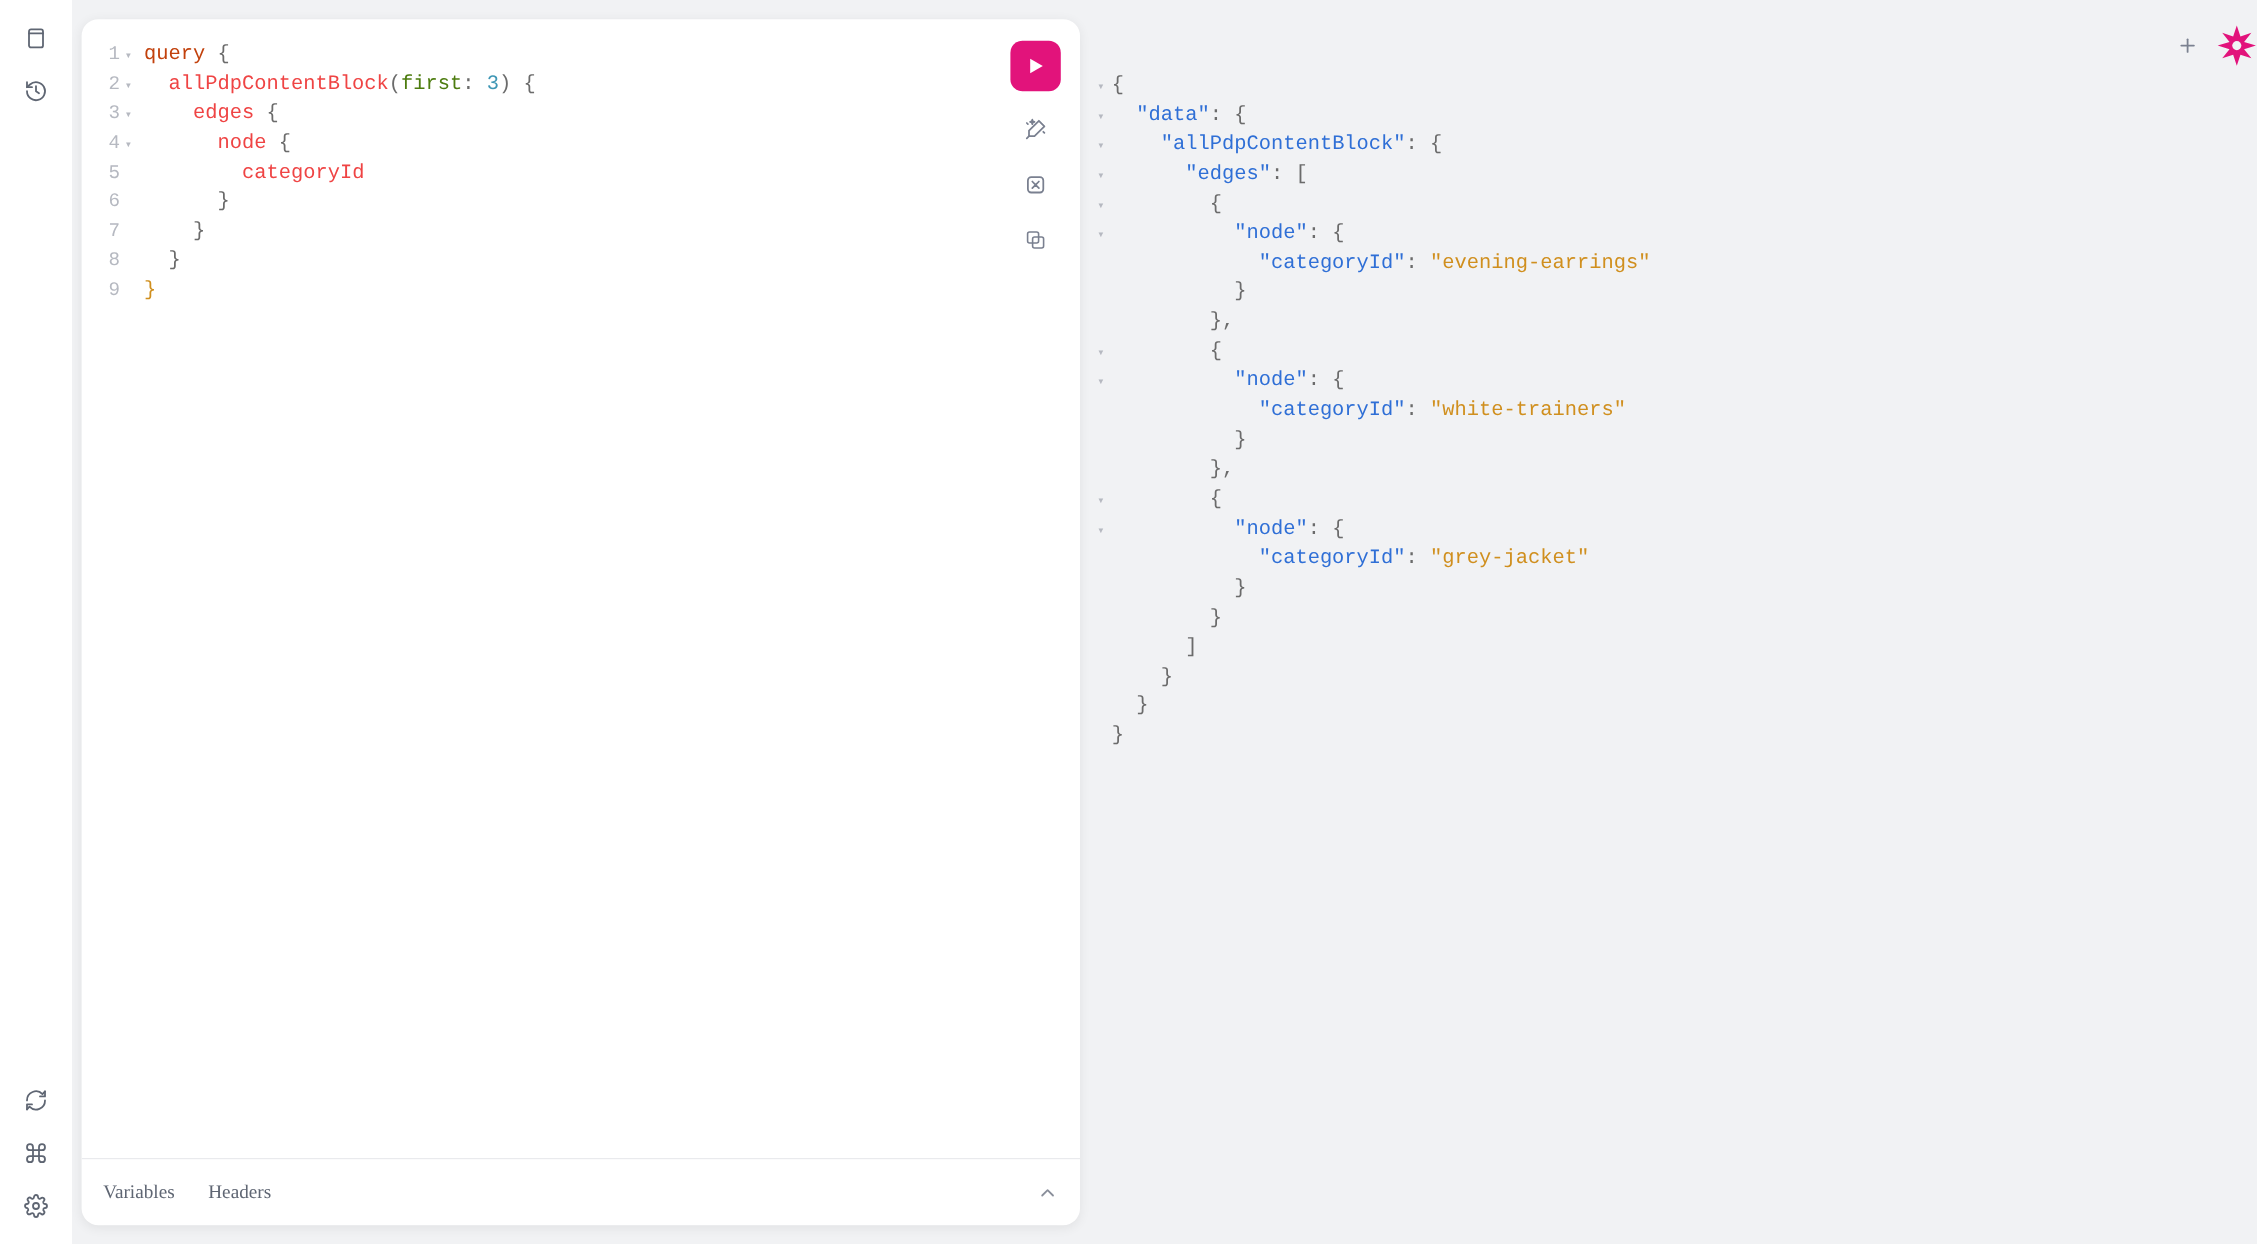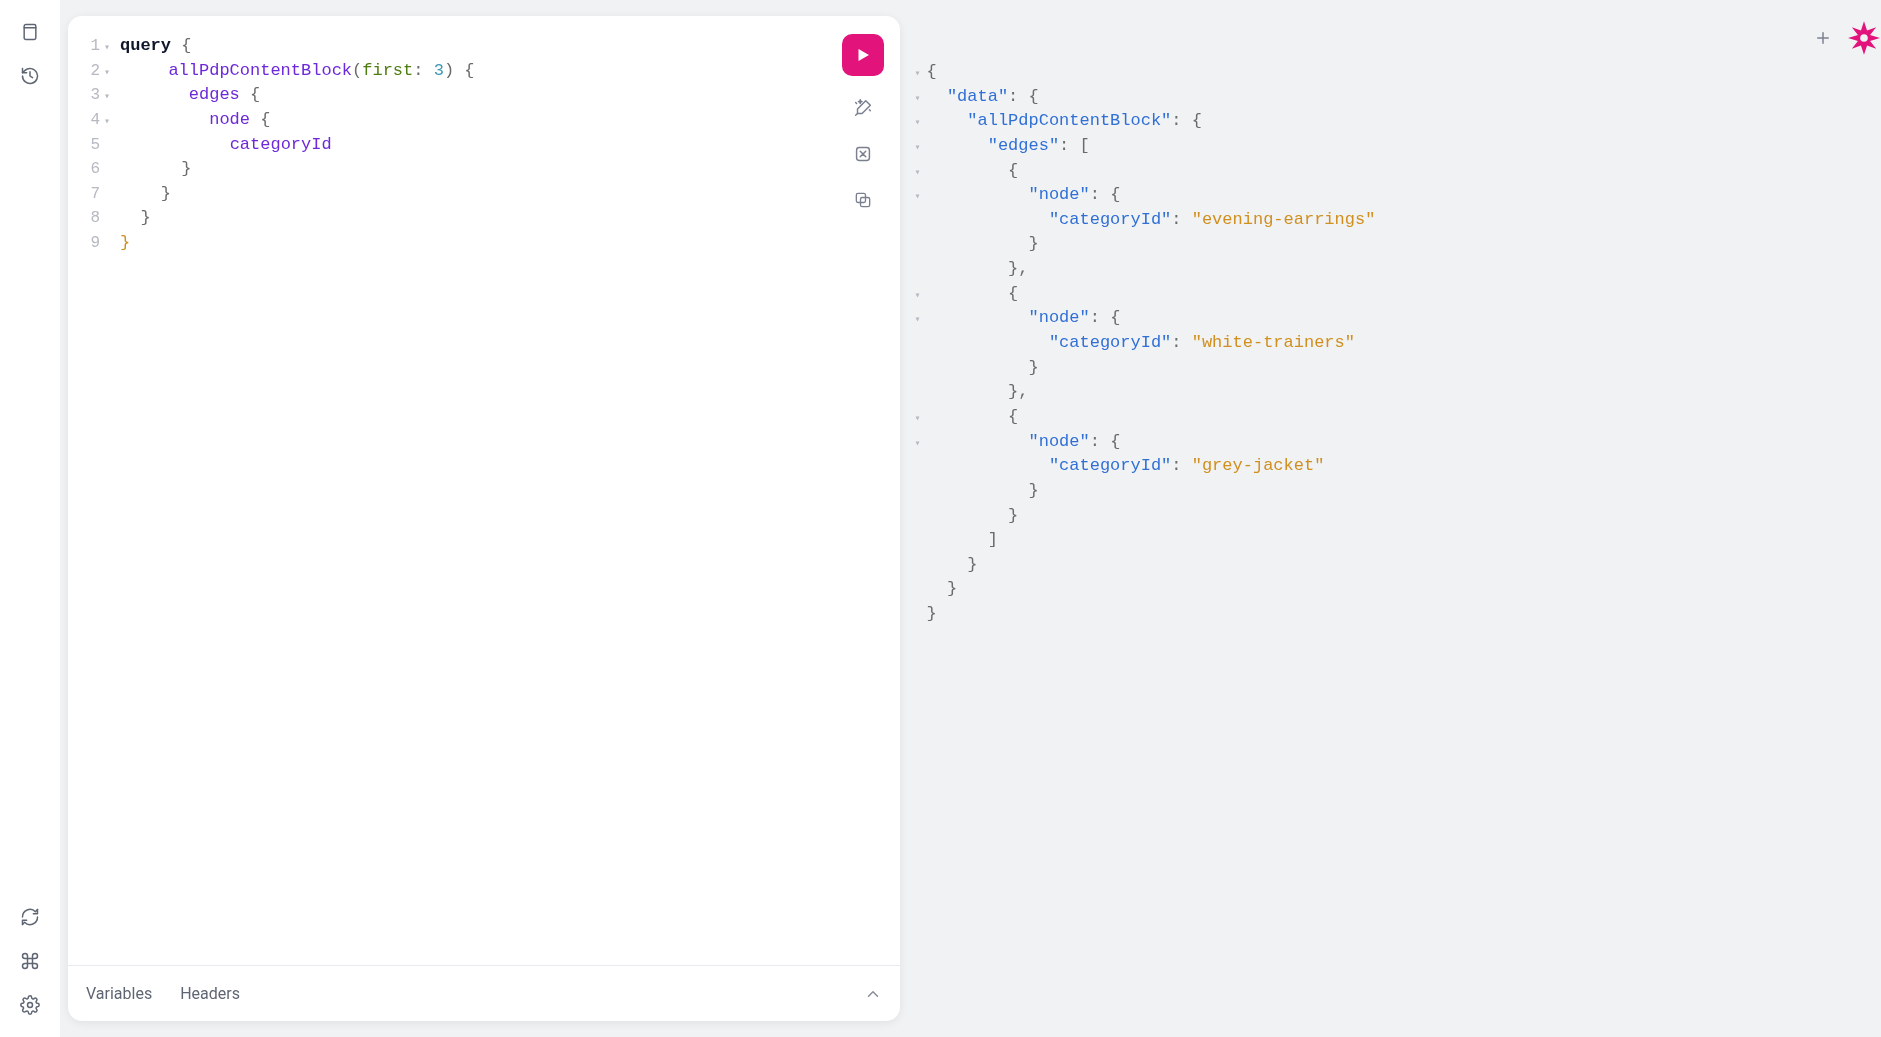--- a/index.html
+++ b/index.html
@@ -76,22 +76,22 @@
   }
   .fold {
     width: 14px;
     color: #b6b9c1;
     font-size: 10px;
     padding-left: 2px;
     user-select: none;
   }
   .code-content { padding-left: 4px; }
 
-  .tok-keyword { color: #0f172a; font-weight: bold; }
-  .tok-field   { color: #6d28d9; margin-left: 28px; }
+  .tok-keyword { color: #c2410c; }
+  .tok-field   { color: #ef4444; }
   .tok-arg     { color: #4d7c0f; }
   .tok-num     { color: #3f97b5; }
   .tok-brace   { color: #6b6b6b; }
   .tok-punct   { color: #6b6b6b; }
   .tok-close-root { color: #d08f1e; }
   .tok-key     { color: #2f6fd6; }
   .tok-str     { color: #d08f1e; }
 
   .editor-actions {
     position: absolute;
@@ -120,21 +120,21 @@
   .editor-footer {
     border-top: 1px solid #e9eaed;
     display: flex;
     align-items: center;
     padding: 0 18px;
     height: 56px;
     gap: 28px;
     color: #5f6673;
     font-size: 16px;
   }
-  .editor-footer .tab { cursor: pointer; }
+  .editor-footer .tab { cursor: pointer; font-family: Liberation Serif, serif; }
   .editor-footer .flex { flex: 1; }
   .chev {
     color: #8a8f9b;
     cursor: pointer;
   }
 
   
   .result-pane {
     flex: 1;
     padding: 60px 16px 16px 12px;

